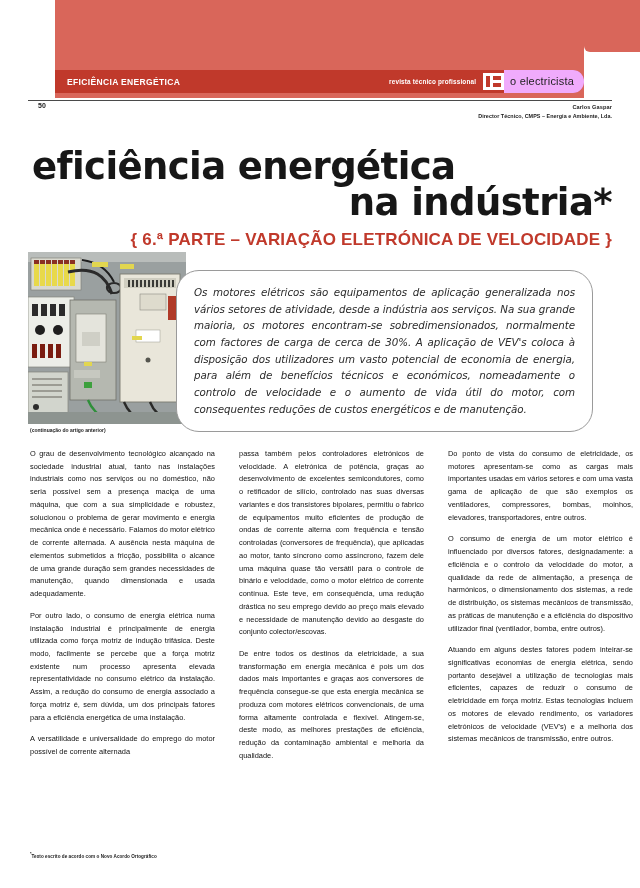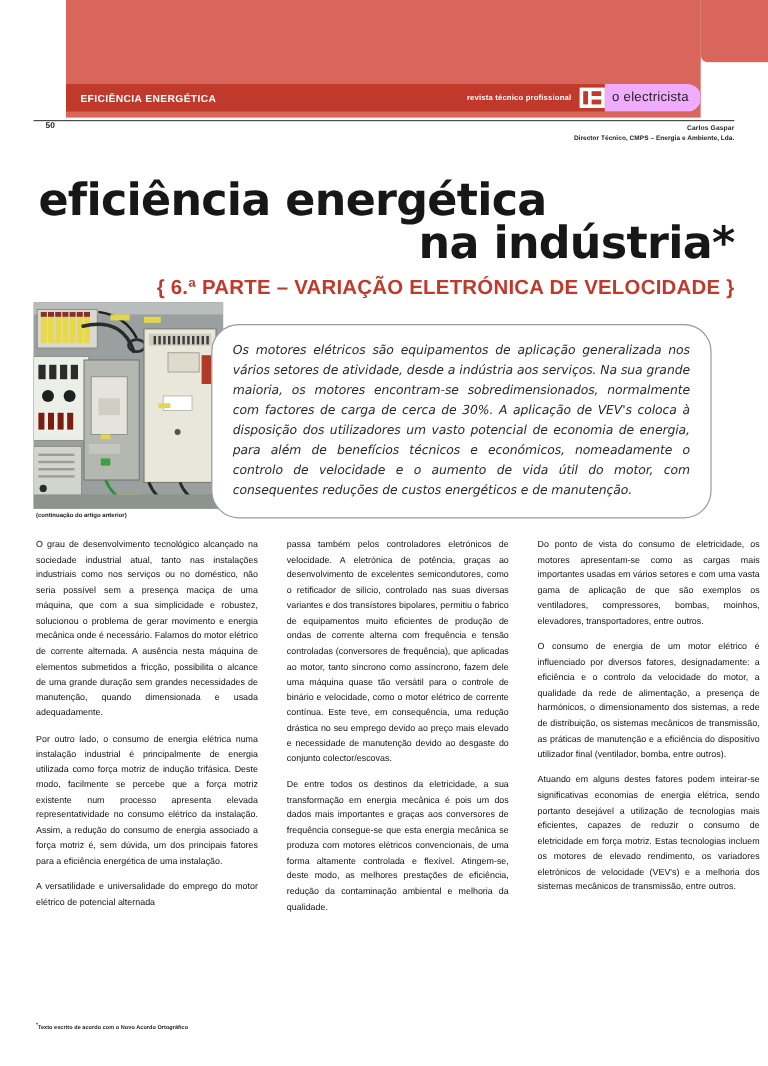--- a/index.html
+++ b/index.html
@@ -403,21 +403,21 @@
   <div class="photo-caption">(continuação do artigo anterior)</div>
 
   <div class="abstract">
     <p>Os motores elétricos são equipamentos de aplicação generalizada nos vários setores de atividade, desde a indústria aos serviços. Na sua grande maioria, os motores encontram-se sobredimensionados, normalmente com factores de carga de cerca de 30%. A aplicação de VEV's coloca à disposição dos utilizadores um vasto potencial de economia de energia, para além de benefícios técnicos e económicos, nomeadamente o controlo de velocidade e o aumento de vida útil do motor, com consequentes reduções de custos energéticos e de manutenção.</p>
   </div>
 
   <div class="columns">
     <div class="col">
       <p>O grau de desenvolvimento tecnológico alcançado na sociedade industrial atual, tanto nas instalações industriais como nos serviços ou no doméstico, não seria possível sem a presença maciça de uma máquina, que com a sua simplicidade e robustez, solucionou o problema de gerar movimento e energia mecânica onde é necessário. Falamos do motor elétrico de corrente alternada. A ausência nesta máquina de elementos submetidos a fricção, possibilita o alcance de uma grande duração sem grandes necessidades de manutenção, quando dimensionada e usada adequadamente.</p>
       <p>Por outro lado, o consumo de energia elétrica numa instalação industrial é principalmente de energia utilizada como força motriz de indução trifásica. Deste modo, facilmente se percebe que a força motriz existente num processo apresenta elevada representatividade no consumo elétrico da instalação. Assim, a redução do consumo de energia associado a força motriz é, sem dúvida, um dos principais fatores para a eficiência energética de uma instalação.</p>
-      <p>A versatilidade e universalidade do emprego do motor elétrico de potencial alternada</p>
+      <p>A versatilidade e universalidade do emprego do motor possível de corrente alternada</p>
     </div>
     <div class="col">
       <p>passa também pelos controladores eletrónicos de velocidade. A eletrónica de potência, graças ao desenvolvimento de excelentes semicondutores, como o retificador de silício, controlado nas suas diversas variantes e dos transístores bipolares, permitiu o fabrico de equipamentos muito eficientes de produção de ondas de corrente alterna com frequência e tensão controladas (conversores de frequência), que aplicadas ao motor, tanto síncrono como assíncrono, fazem dele uma máquina quase tão versátil para o controle de binário e velocidade, como o motor elétrico de corrente contínua. Este teve, em consequência, uma redução drástica no seu emprego devido ao preço mais elevado e necessidade de manutenção devido ao desgaste do conjunto colector/escovas.</p>
       <p>De entre todos os destinos da eletricidade, a sua transformação em energia mecânica é pois um dos dados mais importantes e graças aos conversores de frequência consegue-se que esta energia mecânica se produza com motores elétricos convencionais, de uma forma altamente controlada e flexível. Atingem-se, deste modo, as melhores prestações de eficiência, redução da contaminação ambiental e melhoria da qualidade.</p>
     </div>
     <div class="col">
       <p>Do ponto de vista do consumo de eletricidade, os motores apresentam-se como as cargas mais importantes usadas em vários setores e com uma vasta gama de aplicação de que são exemplos os ventiladores, compressores, bombas, moinhos, elevadores, transportadores, entre outros.</p>
       <p>O consumo de energia de um motor elétrico é influenciado por diversos fatores, designadamente: a eficiência e o controlo da velocidade do motor, a qualidade da rede de alimentação, a presença de harmónicos, o dimensionamento dos sistemas, a rede de distribuição, os sistemas mecânicos de transmissão, as práticas de manutenção e a eficiência do dispositivo utilizador final (ventilador, bomba, entre outros).</p>
       <p>Atuando em alguns destes fatores podem inteirar-se significativas economias de energia elétrica, sendo portanto desejável a utilização de tecnologias mais eficientes, capazes de reduzir o consumo de eletricidade em força motriz. Estas tecnologias incluem os motores de elevado rendimento, os variadores eletrónicos de velocidade (VEV's) e a melhoria dos sistemas mecânicos de transmissão, entre outros.</p>
     </div>

